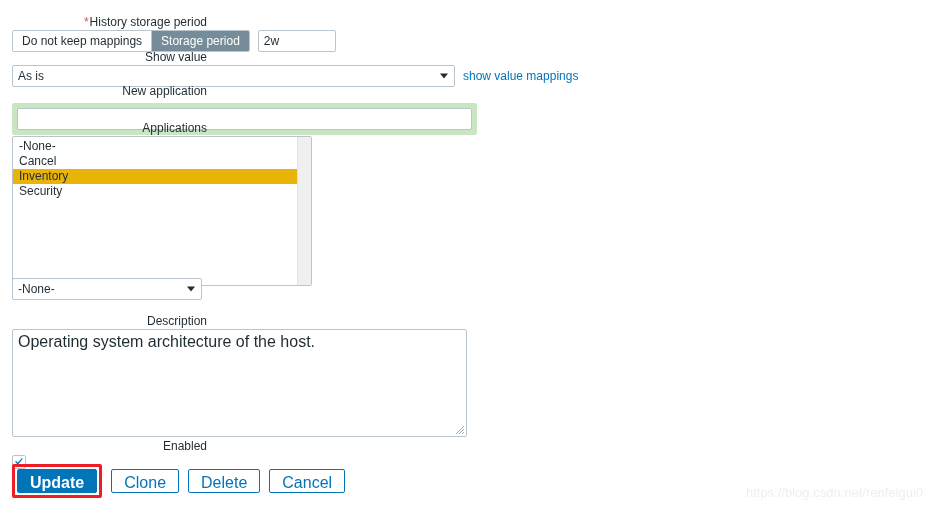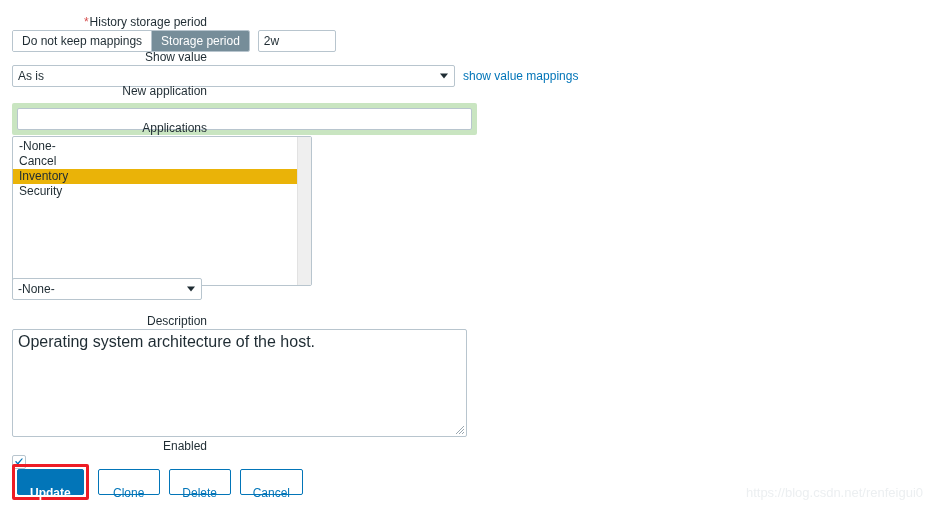--- a/index.html
+++ b/index.html
@@ -226,22 +226,22 @@
   .btnrow { display: flex; align-items: center; }
   .btn {
     height: 24px;
     min-width: 62px;
     box-sizing: border-box;
     border: 1px solid #0275b8;
     border-radius: 2px;
     background: #ffffff;
     color: #0275b8;
     font-family: "Liberation Sans", sans-serif;
-    font-size: 12px;
-    padding: 12px 12px;
+    font-size: 16px;
+    padding: 2px 12px;
     cursor: pointer;
     margin-right: 9px;
     line-height: 22px;
   }
   .btn.primary {
     background: #0275b8;
     color: #ffffff;
     font-weight: bold;
     border-color: #0275b8;
   }

